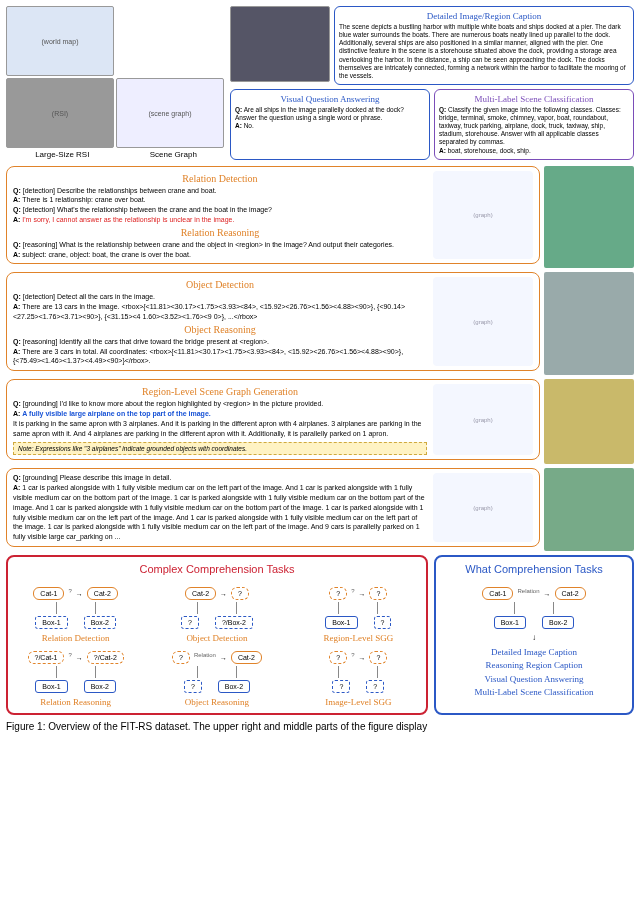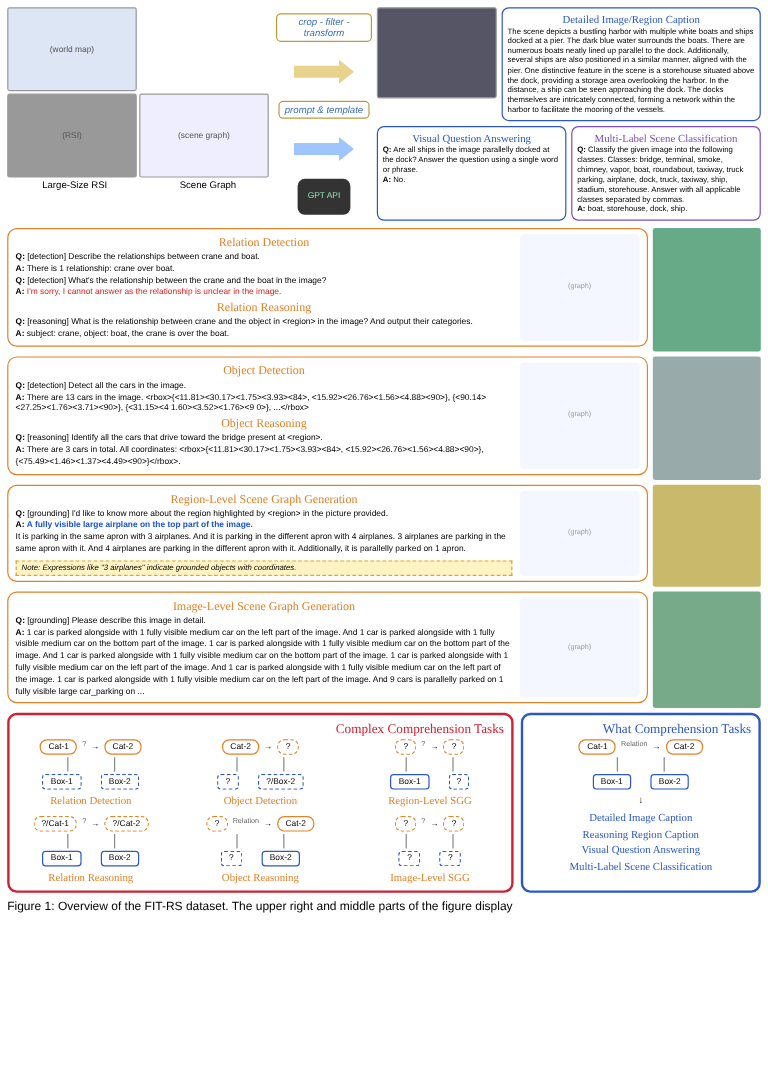--- a/index.html
+++ b/index.html
@@ -40,21 +40,21 @@
   .hl-blue { color:#1853d6; font-weight:bold;}
   .note { background:#fff3c4; border:1px dashed #cfa93e; padding:2px 4px; font-size:6.5px; font-style:italic; margin-top:4px;}
   .mini-graph { width:100px; height:100%; min-height:60px; background:#f4f7ff; border-radius:4px; flex:0 0 100px; display:flex; align-items:center; justify-content:center; color:#99a; font-size:6px; }
   .side-img { width:90px; flex:0 0 90px; border-radius:2px; background:#888; }
   .task-pair { display:flex; gap:4px; margin-bottom:4px; align-items:stretch; }
   
   
   .bottom { display:flex; gap:6px; margin-top:4px;}
   .complex { border:2px solid #c23; border-radius:8px; padding:6px; flex:1;}
   .basic { border:2px solid #2b58c5; border-radius:8px; padding:6px; flex:0 0 200px;}
-  .sect-title { font-family: Liberation Serif, serif; font-size:11px; text-align:right; margin-bottom:2px;}
+  .sect-title { font-family: Liberation Sans, sans-serif; font-size:11px; text-align:center; margin-bottom:12px;}
   .complex .sect-title { color:#c23;}
   .basic .sect-title { color:#2b58c5;}
   .pair-row { display:flex; gap:18px; justify-content:space-around;}
   .pair-col { display:flex; flex-direction:column; align-items:center; gap:2px; flex:1;}
   .lbl-row { display:flex; gap:4px; align-items:center; font-size:7px;}
   .cat { border:1px solid #e0832a; border-radius:6px; padding:2px 6px; background:#fff; font-size:7px; white-space:nowrap;}
   .cat.q { border-style:dashed;}
   .box { border:1px solid #2b58c5; border-radius:3px; padding:2px 6px; background:#fff; font-size:7px; white-space:nowrap;}
   .box.q { border-style:dashed;}
   .sub-ttitle { font-family: Georgia, serif; font-size:9px; color:#e0832a; text-align:center; margin-top:2px;}
@@ -75,29 +75,20 @@
     </div>
     <div class="img-pair">
       <div class="rsi-img">(RSI)</div>
       <div class="graph-img">(scene graph)</div>
     </div>
     <div class="top-labels">
       <span>Large-Size RSI</span>
       <span>Scene Graph</span>
     </div>
   </div>
-  <div class="top-mid">
-    <div class="arrow-box">crop - filter - transform</div>
-    <div class="arrow-long"></div>
-    <div class="arrow-box">prompt &amp; template</div>
-    <div class="arrow-long blue"></div>
-    <div class="gpt-box">
-          <span>GPT API</span>
-        </div>
-  </div>
   <div class="top-right">
     <div class="top-right-row1">
       <div class="harbor-img"></div>
       <div class="panel blue-box" style="flex:1">
         <div class="panel-title" style="color:#2b58c5">Detailed Image/Region Caption</div>
         <div class="caption-text">The scene depicts a bustling harbor with multiple white boats and ships docked at a pier. The dark blue water surrounds the boats. There are numerous boats neatly lined up parallel to the dock. Additionally, several ships are also positioned in a similar manner, aligned with the pier. One distinctive feature in the scene is a storehouse situated above the dock, providing a storage area overlooking the harbor. In the distance, a ship can be seen approaching the dock. The docks themselves are intricately connected, forming a network within the harbor to facilitate the mooring of the vessels.</div>
       </div>
     </div>
     <div class="top-right-row2">
       <div class="panel blue-box">
@@ -156,21 +147,20 @@
       <div class="note">Note: Expressions like "3 airplanes" indicate grounded objects with coordinates.</div>
     </div>
     <div class="mini-graph">(graph)</div>
   </div>
   <div class="side-img" style="background:#c9b96a;"></div>
 </div>
 
 <div class="task-pair">
   <div class="task" style="flex:1;">
     <div class="task-body">
-      <div class="task-title">Image-Level Scene Graph Generation</div>
       <div class="qa-line"><span class="q">Q:</span><span> [grounding] Please describe this image in detail.</span></div>
       <div class="qa-line"><span class="a">A:</span> <span>1 car is parked alongside with 1 fully visible medium car on the left part of the image. And 1 car is parked alongside with 1 fully visible medium car on the bottom part of the image. 1 car is parked alongside with 1 fully visible medium car on the bottom part of the image. And 1 car is parked alongside with 1 fully visible medium car on the bottom part of the image. 1 car is parked alongside with 1 fully visible medium car on the left part of the image. And 1 car is parked alongside with 1 fully visible medium car on the left part of the image. 1 car is parked alongside with 1 fully visible medium car on the left part of the image. And 9 cars is parallelly parked on 1 fully visible large car_parking on ...</span></div>
     </div>
     <div class="mini-graph">(graph)</div>
   </div>
   <div class="side-img" style="background:#7a8;"></div>
 </div>
 
 <div class="bottom">
   <div class="complex">

